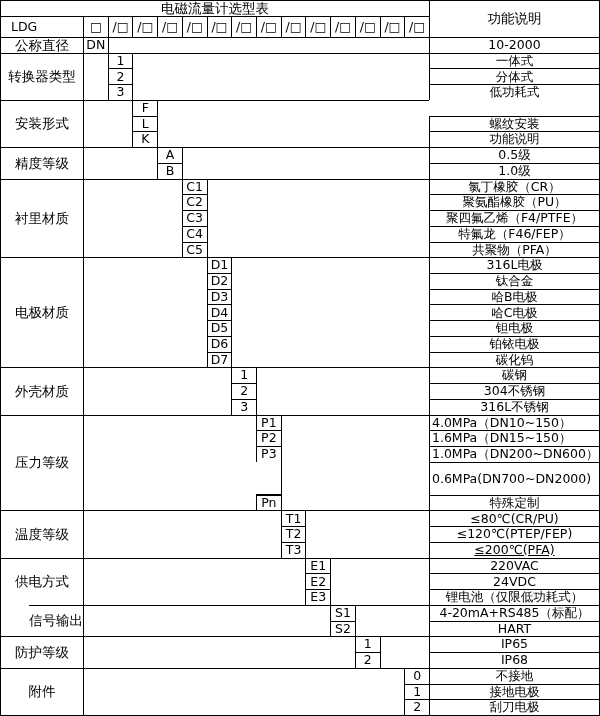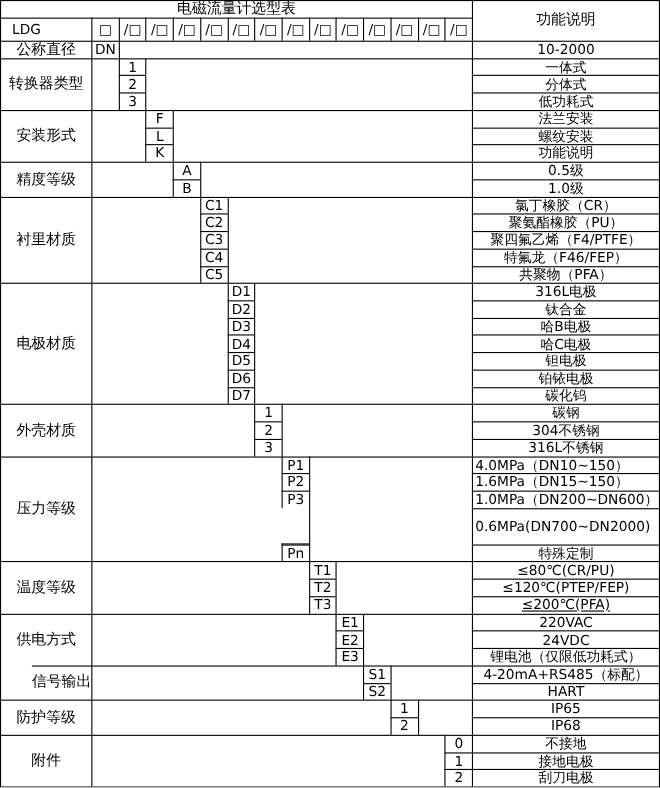--- a/index.html
+++ b/index.html
@@ -61,21 +61,20 @@
       <div class="cell" style="grid-area: 4 / 3 / span 1 / span 1;">1</div>
       <div class="cell" style="grid-area: 4 / 16 / span 1 / span 1;">一体式</div>
       <div class="cell" style="grid-area: 5 / 3 / span 1 / span 1;">2</div>
       <div class="cell" style="grid-area: 5 / 16 / span 1 / span 1;">分体式</div>
       <div class="cell" style="grid-area: 6 / 3 / span 1 / span 1;">3</div>
       <div class="cell" style="grid-area: 6 / 16 / span 1 / span 1;">低功耗式</div>
       <div class="cell spacer" style="grid-area: 4 / 4 / span 3 / span 12;"></div>
       <div class="cell group-label" style="grid-area: 7 / 1 / span 3 / span 1;">安装形式</div>
       <div class="cell spacer" style="grid-area: 7 / 2 / span 3 / span 2;"></div>
       <div class="cell" style="grid-area: 7 / 4 / span 1 / span 1;">F</div>
-      <div class="cell" style="grid-area: 7 / 16 / span 1 / span 1;">法兰安装</div>
       <div class="cell" style="grid-area: 8 / 4 / span 1 / span 1;">L</div>
       <div class="cell" style="grid-area: 8 / 16 / span 1 / span 1;">螺纹安装</div>
       <div class="cell" style="grid-area: 9 / 4 / span 1 / span 1;">K</div>
       <div class="cell" style="grid-area: 9 / 16 / span 1 / span 1;">功能说明</div>
       <div class="cell spacer" style="grid-area: 7 / 5 / span 3 / span 11;"></div>
       <div class="cell group-label" style="grid-area: 10 / 1 / span 2 / span 1;">精度等级</div>
       <div class="cell spacer" style="grid-area: 10 / 2 / span 2 / span 3;"></div>
       <div class="cell" style="grid-area: 10 / 5 / span 1 / span 1;">A</div>
       <div class="cell" style="grid-area: 10 / 16 / span 1 / span 1;">0.5级</div>
       <div class="cell" style="grid-area: 11 / 5 / span 1 / span 1;">B</div>

